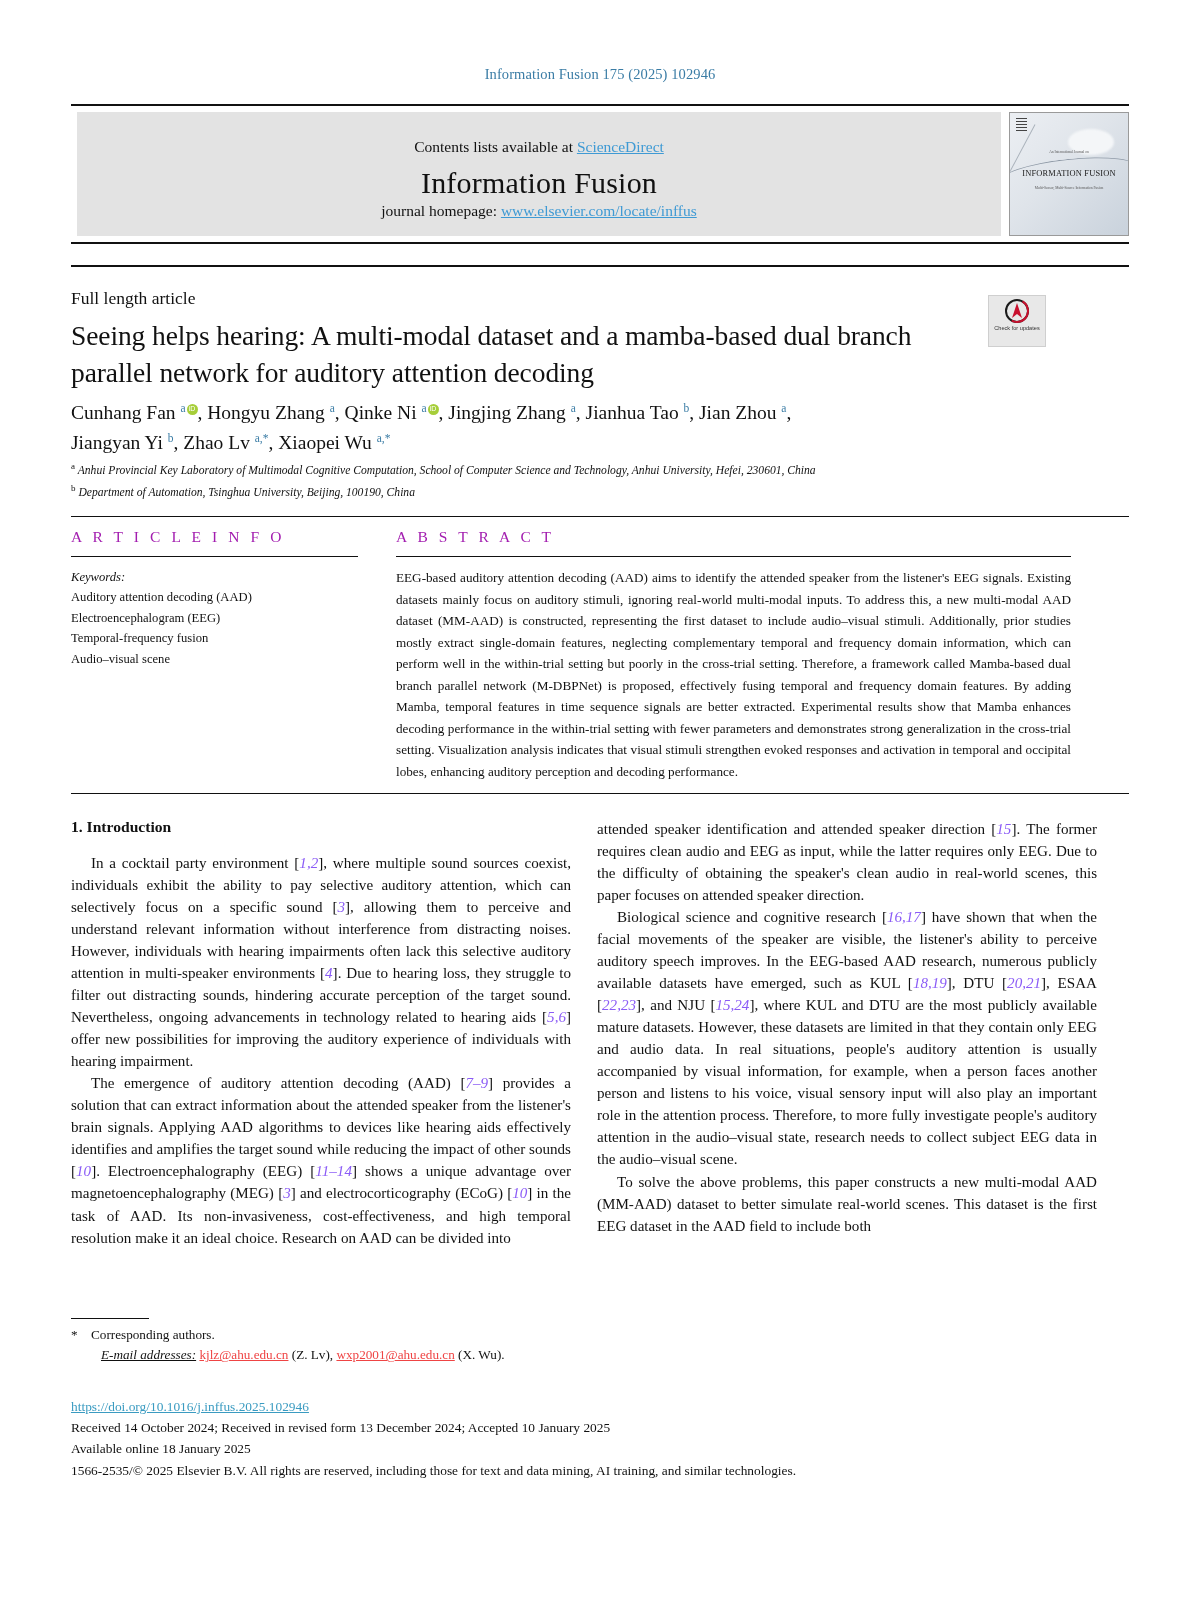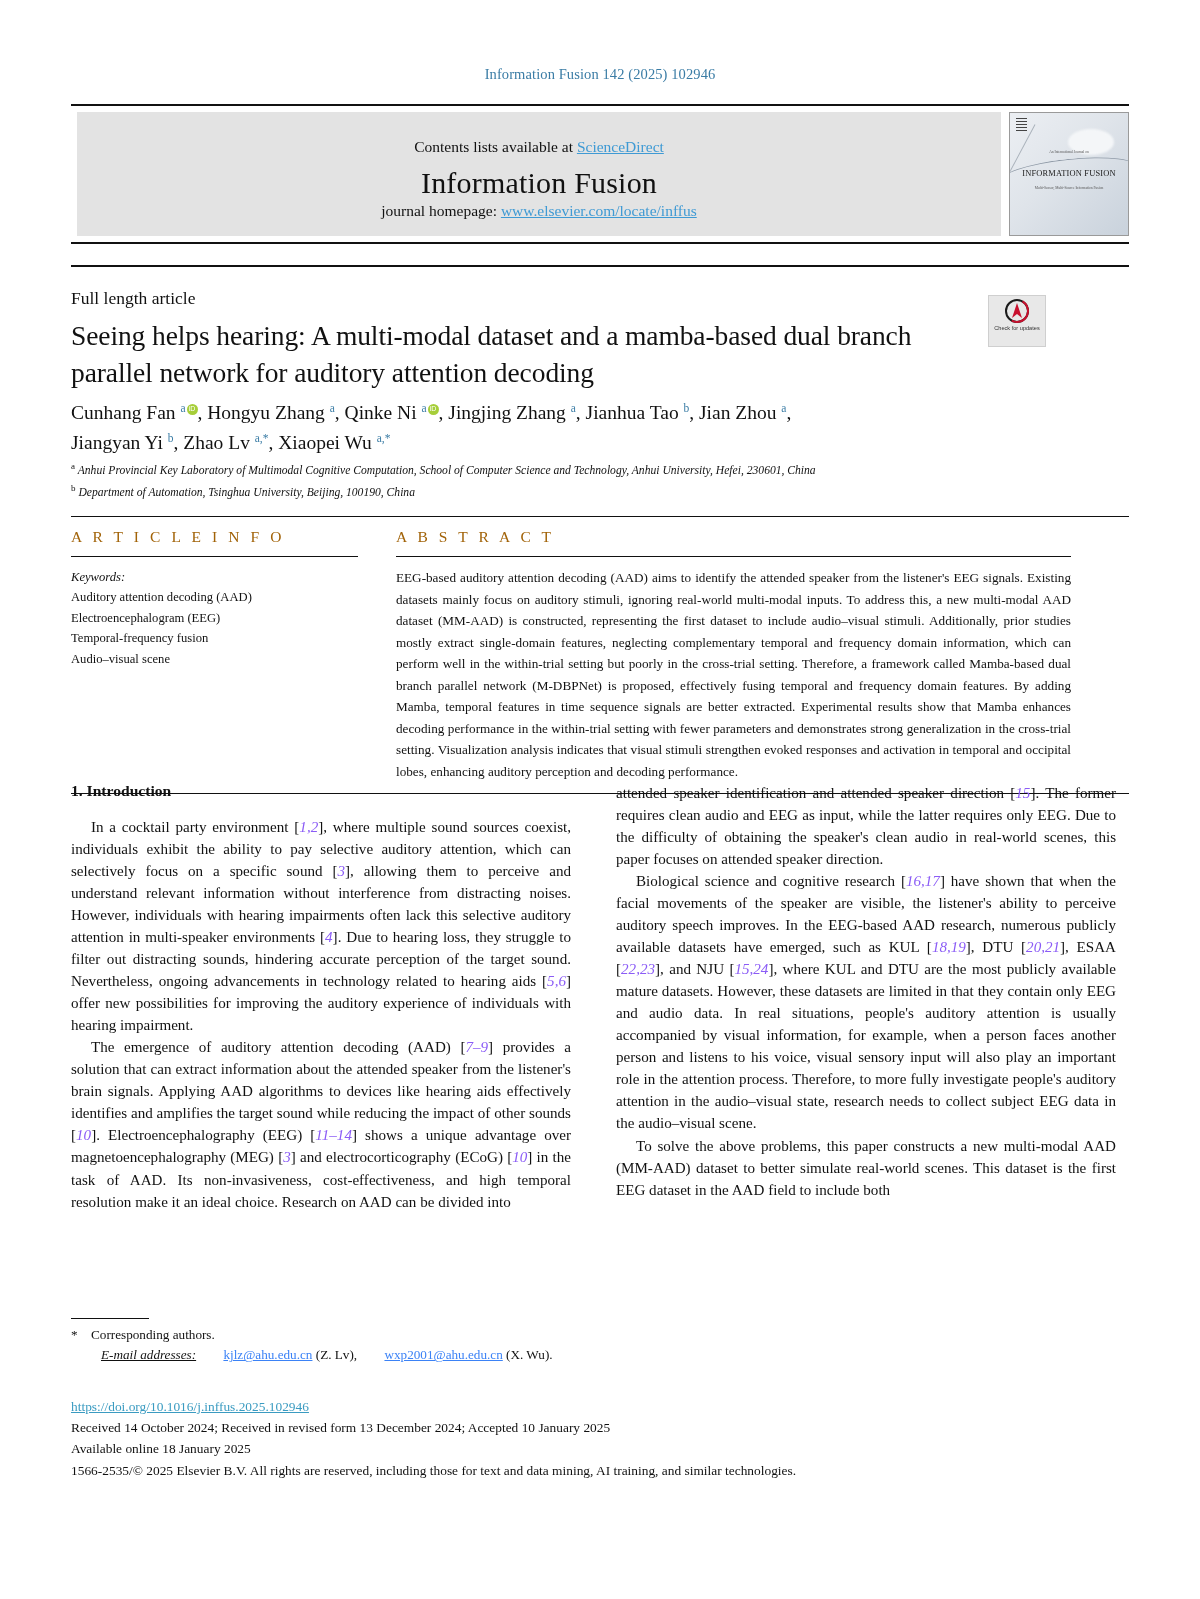--- a/index.html
+++ b/index.html
@@ -247,21 +247,21 @@
   }
   .abs-col {
     position: absolute;
     top: 528px;
     left: 396px;
     width: 675px;
   }
   .sec-heading {
     font-size: 15.5px;
     letter-spacing: 3.6px;
-    color: #a16207;
+    color: #a21caf;
     margin-bottom: 10px;
   }
   .thin-rule { border-top: 1px solid #111; margin-bottom: 10px; }
   .kw-title { font-style: italic; font-size: 12.6px; line-height: 1.62; }
   .kw-item { font-size: 12.6px; line-height: 1.62; }
   .abstract-body {
     font-size: 13.2px;
     line-height: 1.63;
     text-align: justify;
     color: #111;
@@ -270,26 +270,26 @@
     position: absolute;
     top: 793px;
     left: 71px;
     width: 1058px;
     border-top: 1px solid #111;
   }
 
   
   .body-cols {
     position: absolute;
-    top: 782px;
+    top: 818px;
     left: 71px;
     width: 1058px;
     height: 475px;
     display: flex;
-    gap: 45px;
+    gap: 26px;
   }
   .col { width: 500px; }
   .h2 {
     font-family: "Liberation Serif", serif;
     font-weight: bold;
     font-size: 15.6px;
     margin: 0 0 16px 0;
     color: #111;
   }
   .p {
@@ -316,39 +316,39 @@
     position: absolute;
     top: 1325px;
     left: 71px;
     width: 620px;
     font-size: 13.2px;
     line-height: 1.54;
     color: #111;
   }
   .footnotes .star { display:inline-block; width: 20px; }
   .footnotes .em { font-style: italic; text-decoration: underline; }
-  .mail { color: #3b82f6; margin-left: 24px; }
+  .mail { color: #ef4444; }
 
   .pub-block {
     position: absolute;
     top: 1396px;
     left: 71px;
     width: 1000px;
     font-size: 13.4px;
     line-height: 1.58;
     color: #111;
   }
   .doi { color: #3a9bc1; }
 </style>
 </head>
 <body>
 
 <div class="page">
 
-  <div class="running-head">Information Fusion 142 (2025) 102946</div>
+  <div class="running-head">Information Fusion 175 (2025) 102946</div>
 
   <div class="masthead">
 
 
     <div class="journal-band">
       <div class="contents-line">
         <span>Contents lists available at </span><a class="sd-link" href="#">ScienceDirect</a>
       </div>
       <div class="journal-name">Information Fusion</div>
       <div class="homepage-line">

